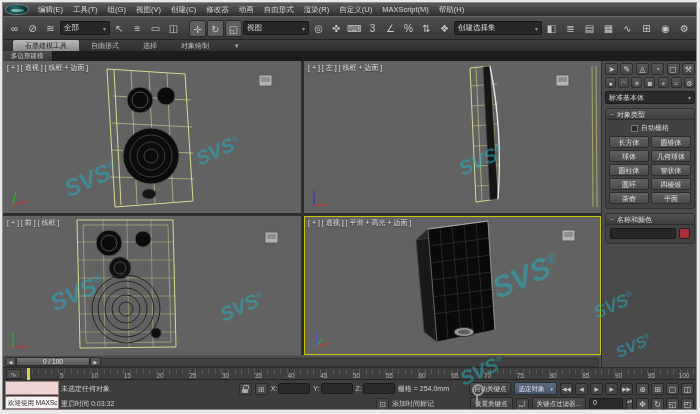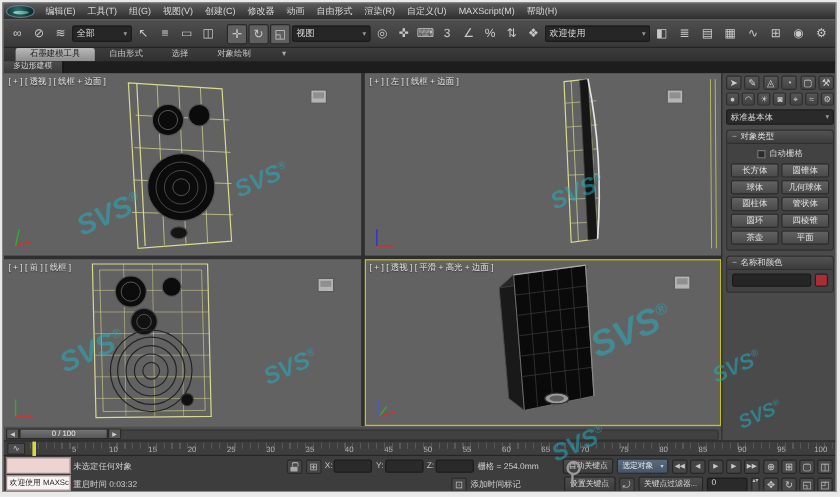--- a/index.html
+++ b/index.html
@@ -168,21 +168,21 @@
           <span class="tbi">⌨</span>
         </span>
     <span style="display:flex;gap:1px">
           <span class="tbi">3</span>
           <span class="tbi">∠</span>
           <span class="tbi">%</span>
           <span class="tbi">⇅</span>
           <span class="tbi">❖</span>
         </span>
     <span class="tb-dd" style="width:88px">
-      <span>欢迎使用</span>
+      <span>创建选择集</span>
       <span class="car">▾</span>
     </span>
     <span style="display:flex;gap:2px">
           <span class="tbi">◧</span>
           <span class="tbi">≣</span>
           <span class="tbi">▤</span>
           <span class="tbi">▦</span>
           <span class="tbi">∿</span>
           <span class="tbi">⊞</span>
           <span class="tbi">◉</span>

